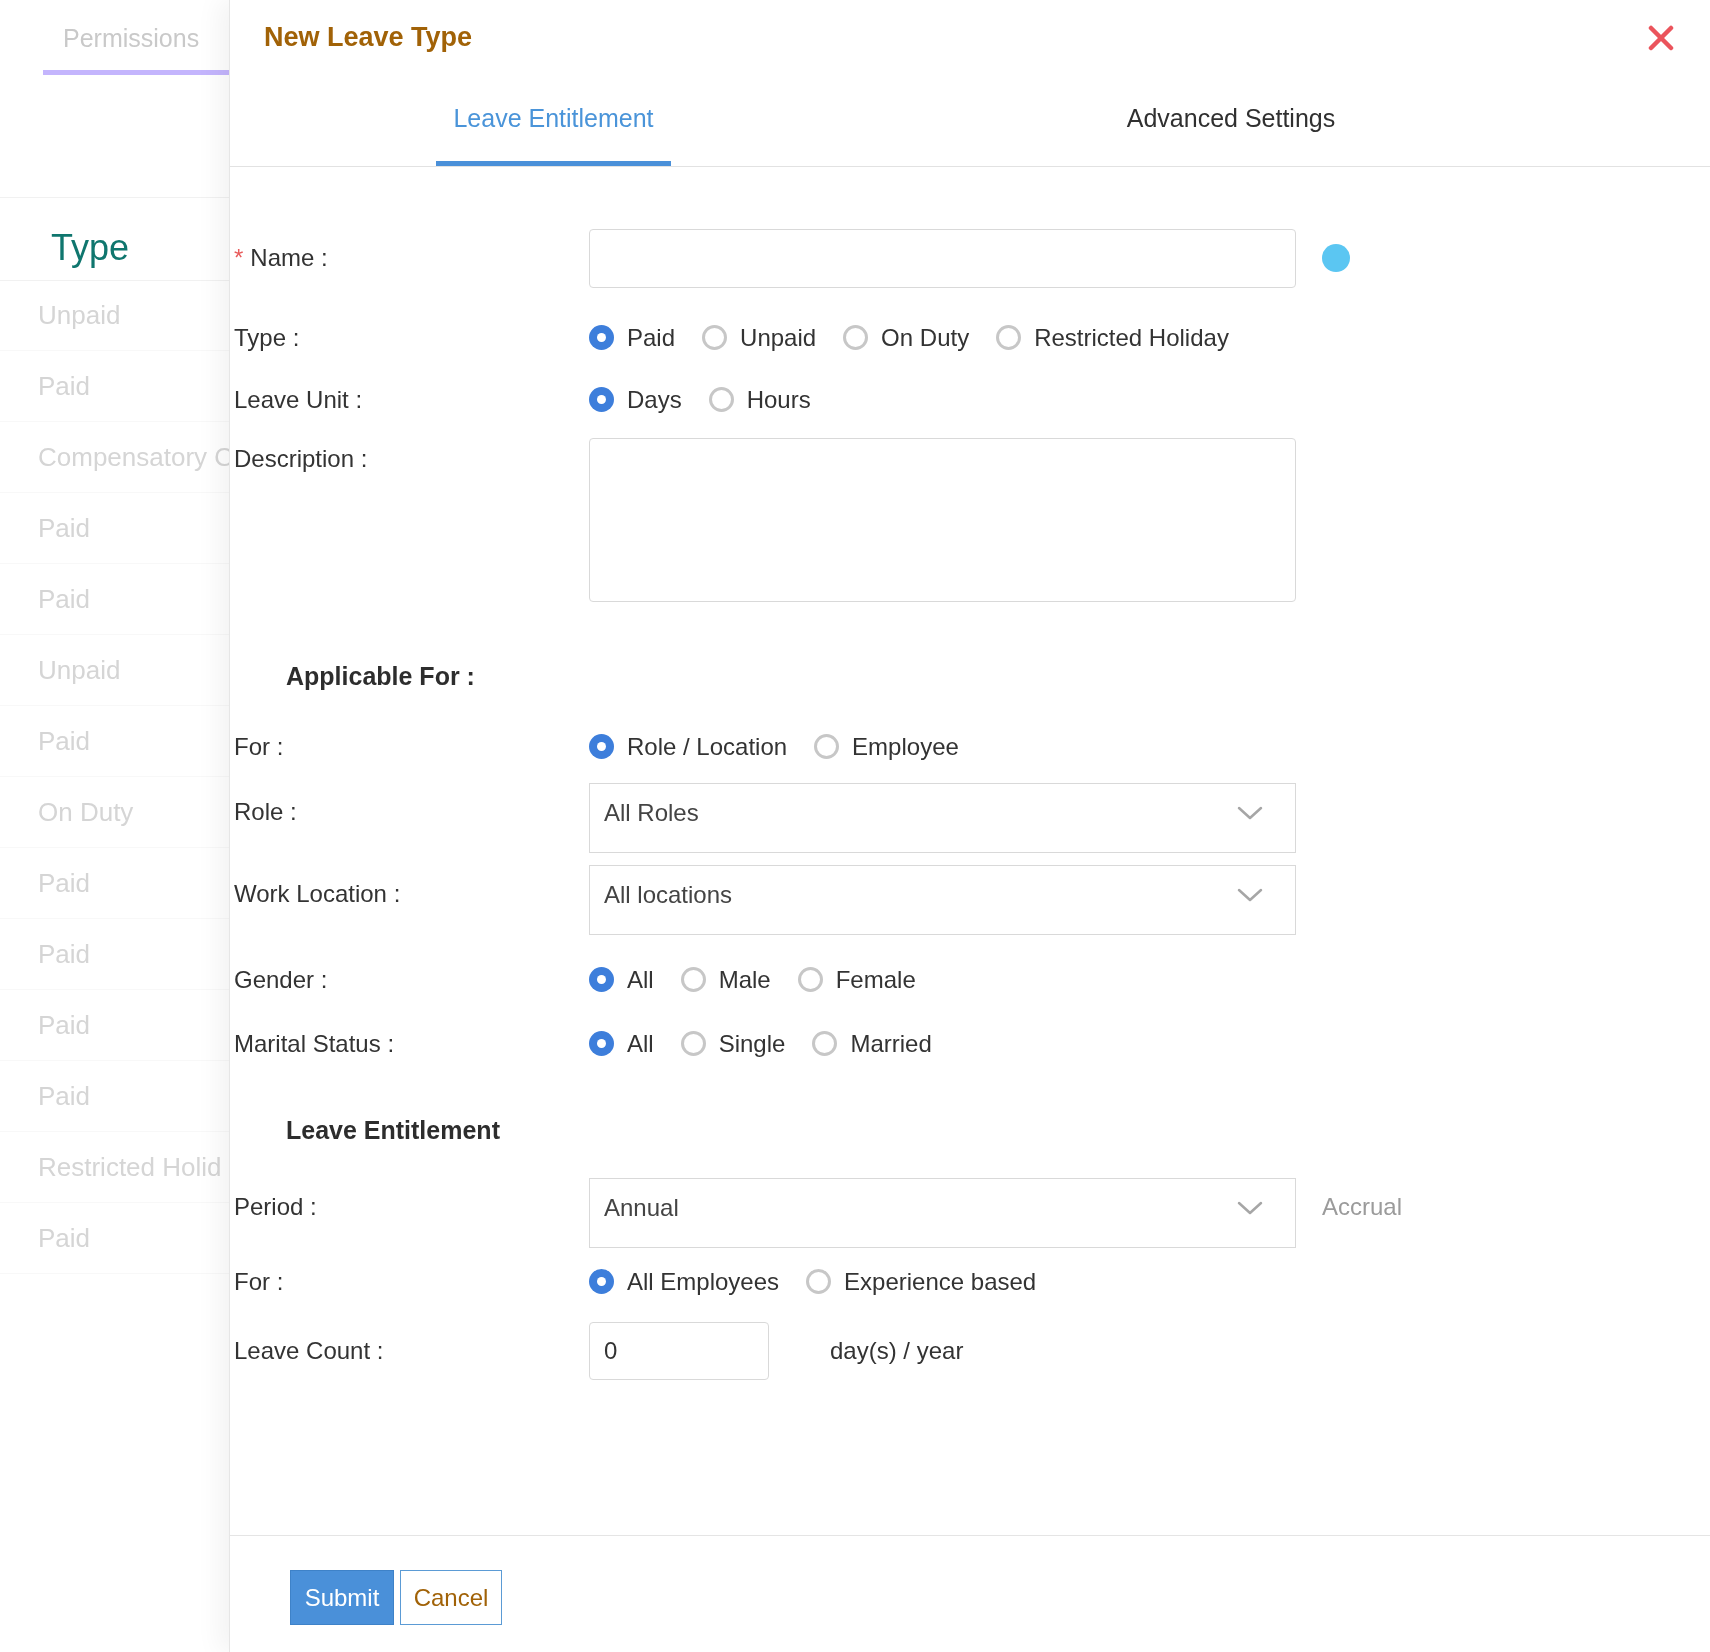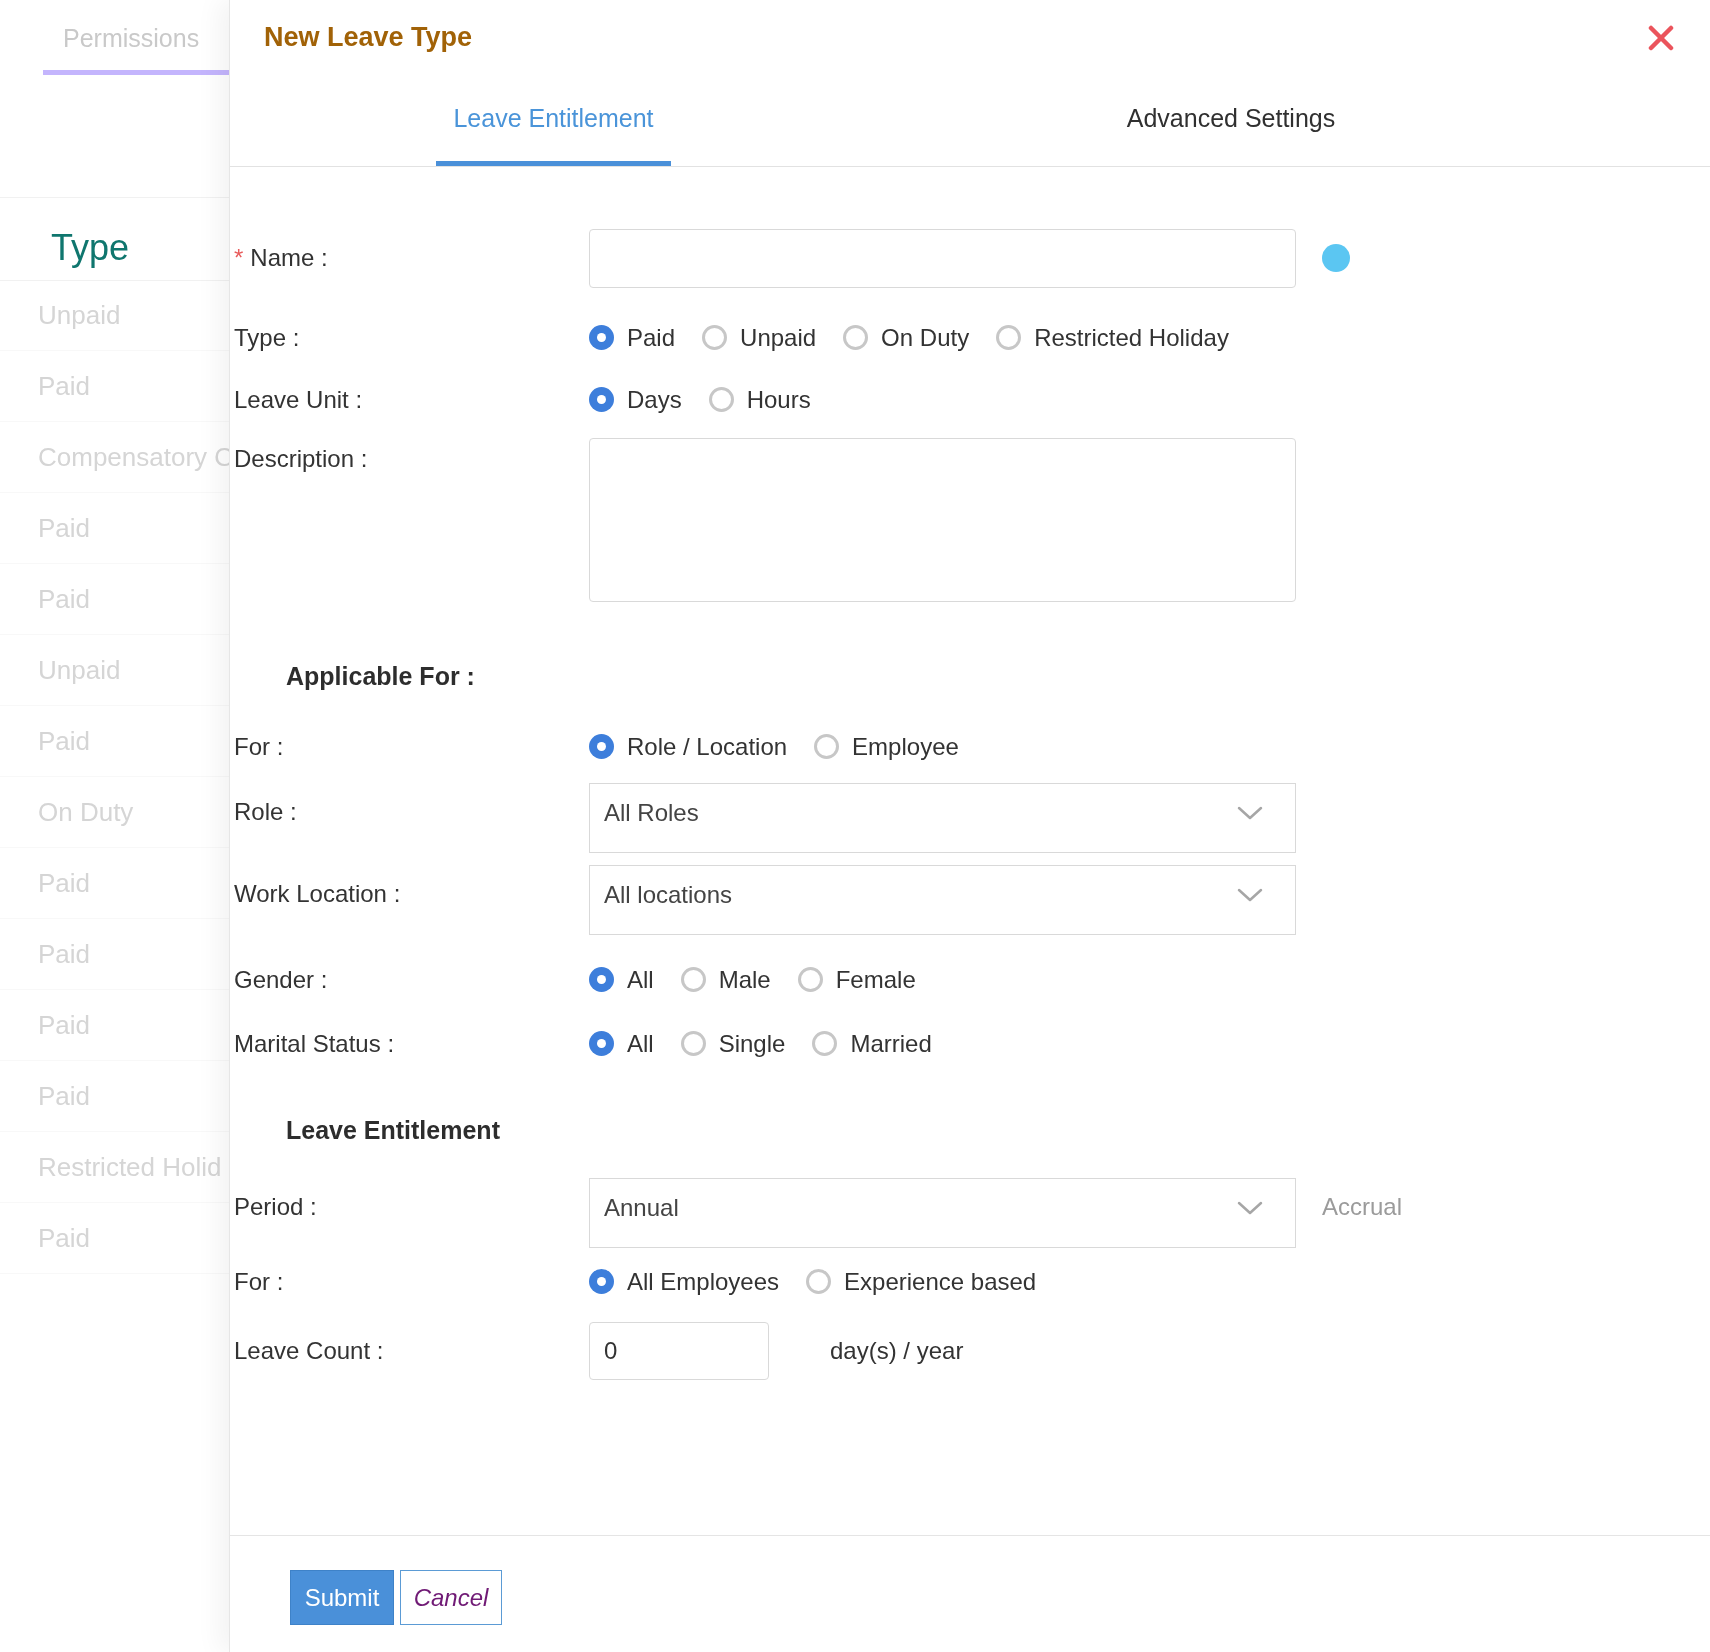--- a/index.html
+++ b/index.html
@@ -55,21 +55,21 @@
   .ol{font-size:24px;color:#333;white-space:nowrap;line-height:25px;}
   .section-h{position:absolute;left:56px;font-size:25px;font-weight:700;color:#2d2d2d;line-height:30px;white-space:nowrap;}
   .side-note{position:absolute;font-size:24px;color:#9b9b9b;white-space:nowrap;line-height:30px;}
   .suffix{position:absolute;font-size:24px;color:#333;white-space:nowrap;line-height:30px;}
   .notif-dot{position:absolute;left:1092px;top:244px;width:28px;height:28px;border-radius:50%;background:#5bc6f2;}
   
   .m-footer-line{position:absolute;top:1535px;left:0;width:100%;height:1px;background:#e5e5e5;}
   .btn{position:absolute;top:1570px;height:55px;border-radius:0;font-size:24px;cursor:pointer;box-sizing:border-box;
        font-family:"Liberation Sans","DejaVu Sans",sans-serif;}
   .btn-submit{left:60px;width:104px;background:#4a90d9;border:1px solid #3e82c8;color:#fff;}
-  .btn-cancel{left:170px;width:102px;background:#fff;border:1px solid #5b9bd5;color:#701a75;font-style:italic;}
+  .btn-cancel{left:170px;width:102px;background:#fff;border:1px solid #5b9bd5;color:#a16207;}
 </style>
 </head>
 <body>
 
 <div class="bg">
   <div class="bg-topbar">
     <span class="bg-tab t1">Permissions</span>
     <span class="bg-tab t2">Co</span>
   </div>
   <div class="bg-divider" style="top:197px"></div>

